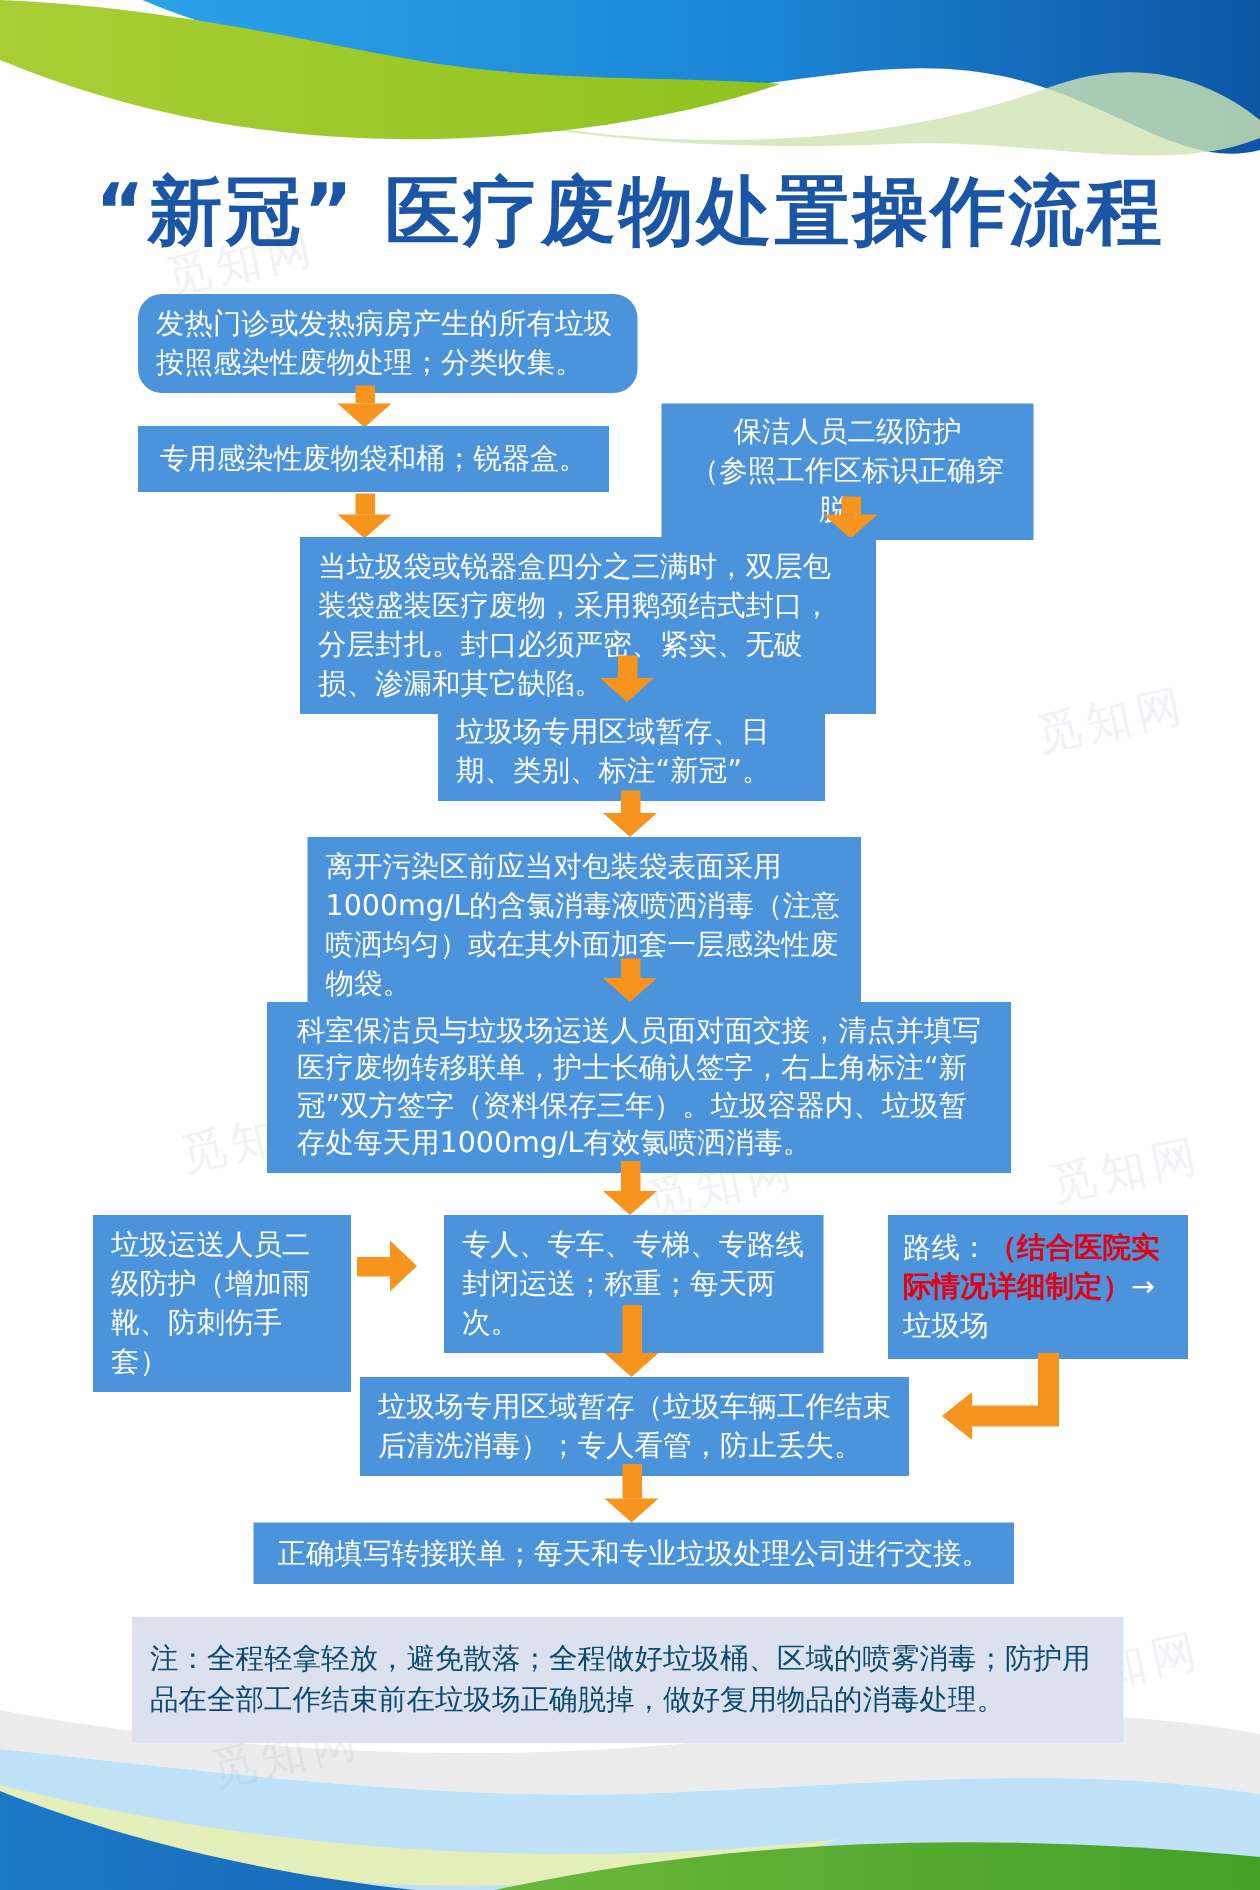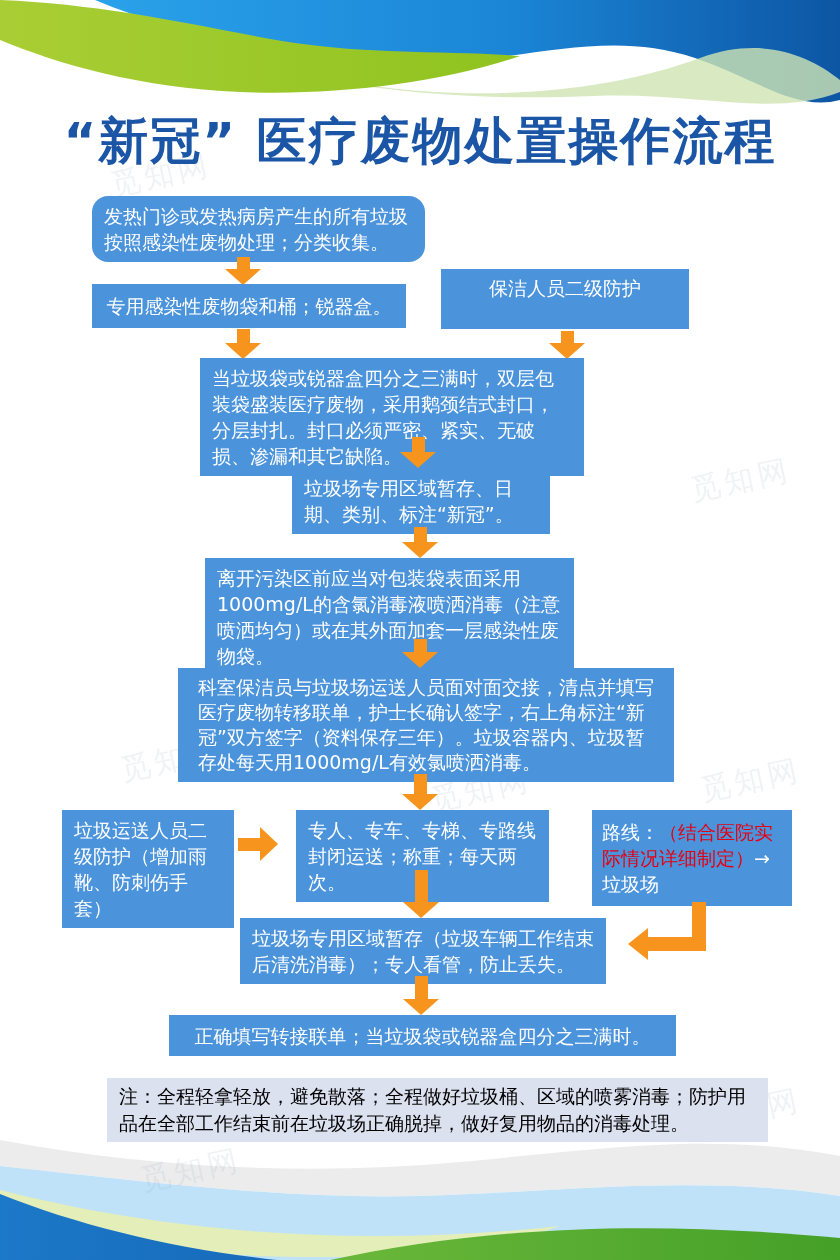--- a/index.html
+++ b/index.html
@@ -43,28 +43,28 @@
   .b1{left:92px;top:196px;width:333px;min-height:58px;border-radius:16px;}
   .b2{left:92px;top:284px;width:314px;height:44px;}
   .b3{left:441px;top:269px;width:248px;min-height:60px;padding-top:6px;}
   .b4{left:200px;top:358px;width:384px;min-height:78px;}
   .b5{left:292px;top:468px;width:258px;min-height:56px;}
   .b6{left:205px;top:558px;width:369px;min-height:80px;}
   .b7{left:178px;top:668px;width:496px;min-height:104px;line-height:25px;padding-left:20px;}
   .bL{left:62px;top:810px;width:172px;min-height:80px;}
   .bM{left:296px;top:810px;width:253px;min-height:58px;}
   .bR{left:592px;top:810px;width:200px;min-height:88px;padding:9px 10px;}
-  .bR .red{color:#e60012;font-weight:normal;}
+  .bR .red{color:#e60012;font-weight:bold;}
   .bStore{left:240px;top:918px;width:366px;min-height:56px;}
   .bFinal{left:169px;top:1015px;width:507px;height:41px;}
   .note{
     position:absolute;left:88px;top:1078px;width:661px;min-height:60px;
-    background:#dce1f0;color:#000000;
+    background:#dce1f0;color:#0c4a6e;
     font-size:19px;line-height:27px;
-    padding:5px 12px;box-sizing:border-box;margin-left:19px;
+    padding:15px 12px;box-sizing:border-box;
   }
   
   .arrow-v{position:absolute;width:36px;display:flex;flex-direction:column;align-items:center;}
   .arrow-v .shaft{width:13px;background:#f7941d;flex:1;}
   .arrow-v .head{width:0;height:0;border-left:18px solid transparent;border-right:18px solid transparent;border-top:16px solid #f7941d;}
   .arrow-h{position:absolute;height:34px;display:flex;flex-direction:row;align-items:center;}
   .arrow-h .shaft{height:13px;background:#f7941d;flex:1;}
   .arrow-h .head{width:0;height:0;border-top:17px solid transparent;border-bottom:17px solid transparent;border-left:18px solid #f7941d;}
   .elbow{position:absolute;left:626px;top:902px;width:82px;height:62px;}
   
@@ -131,20 +131,21 @@
 
   <div class="arrow-v" style="left:225px;top:257px;height:28px;">
     <div class="shaft"></div>
     <div class="head"></div>
   </div>
 
   <div class="box b2 vcenter center">专用感染性废物袋和桶；锐器盒。</div>
 
   <div class="box b3 center">
     <div>保洁人员二级防护</div>
+    <div>（参照工作区标识正确穿脱）</div>
   </div>
 
   <div class="arrow-v" style="left:225px;top:329px;height:30px;">
     <div class="shaft"></div>
     <div class="head"></div>
   </div>
   <div class="arrow-v" style="left:549px;top:331px;height:28px;">
     <div class="shaft"></div>
     <div class="head"></div>
   </div>
@@ -199,17 +200,17 @@
     <polygon fill="#f7941d" points="66,0 80,0 80,49 22,49 22,58 2,42 22,26 22,35 66,35"></polygon>
   </svg>
 
   <div class="box bStore">垃圾场专用区域暂存（垃圾车辆工作结束后清洗消毒）；专人看管，防止丢失。</div>
 
   <div class="arrow-v" style="left:403px;top:976px;height:39px;">
     <div class="shaft"></div>
     <div class="head"></div>
   </div>
 
-  <div class="box bFinal vcenter center">正确填写转接联单；当垃圾袋或锐器盒四分之三满时。</div>
+  <div class="box bFinal vcenter center">正确填写转接联单；每天和专业垃圾处理公司进行交接。</div>
 
   <div class="note">注：全程轻拿轻放，避免散落；全程做好垃圾桶、区域的喷雾消毒；防护用品在全部工作结束前在垃圾场正确脱掉，做好复用物品的消毒处理。</div>
 
 </div>
 
 </body></html>

